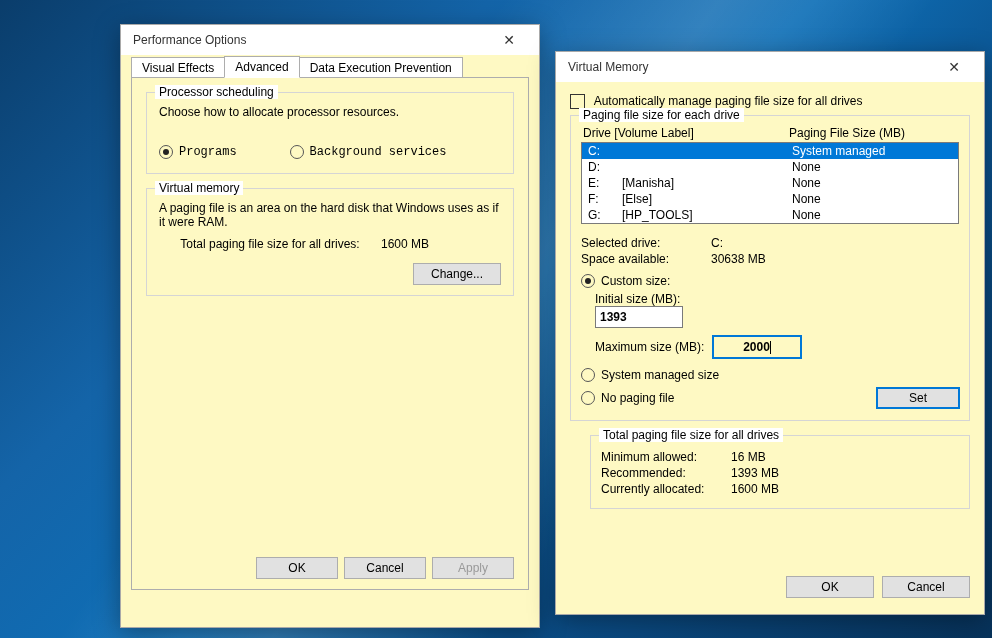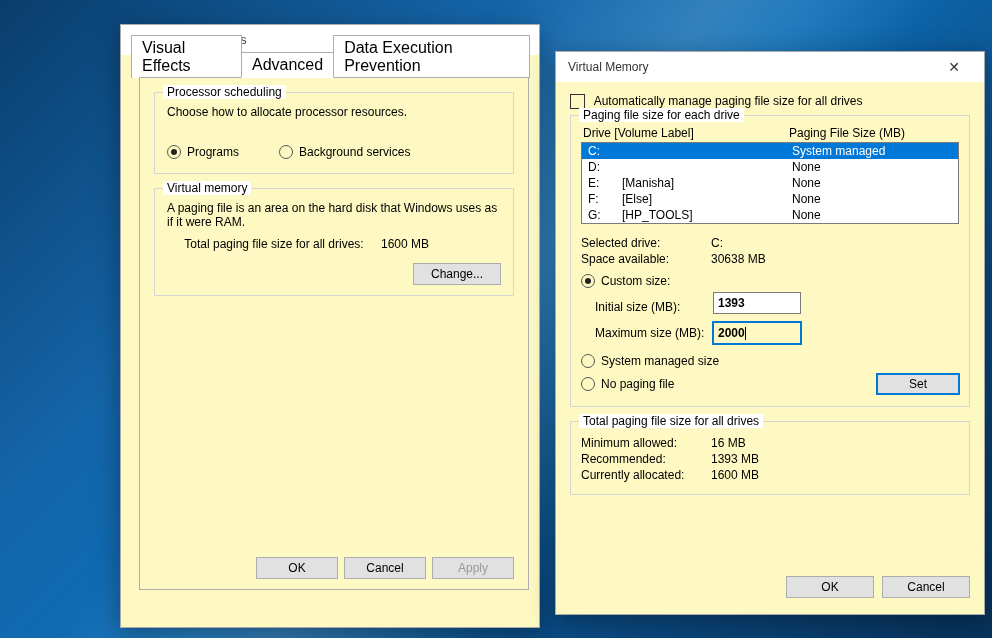--- a/index.html
+++ b/index.html
@@ -57,58 +57,58 @@
     display: flex;
     padding: 0 10px;
     height: 22px;
     align-items: flex-end;
   }
   .tab {
     border: 1px solid #adadad;
     border-bottom: none;
     background: #fff;
     padding: 3px 10px;
-    font-size: 16px;
+    font-size: 12px;
     margin-right: -1px;
     position: relative;
     top: 1px;
     cursor: pointer;
   }
   .tab.inactive {
     background: #fff;
     color: #000;
   }
   .tab.active {
     background: #ffffff;
     z-index: 2;
     border-bottom: 1px solid #fff;
   }
   .tabpanel {
     border: 1px solid #adadad;
-    margin: 0 10px 10px 18px;
+    margin: 0 10px 10px 10px;
     padding: 14px 14px 6px 14px;
     height: 513px;
     box-sizing: border-box;
     position: relative;
   }
   .group {
     border: 1px solid #d5d5d5;
     padding: 12px 12px 14px 12px;
     position: relative;
     margin-bottom: 14px;
   }
   .group > legend, .group > .legend {
     position: absolute;
     top: -8px;
     left: 8px;
     background: #fff;
     padding: 0 4px;
     font-size: 12px;
   }
-  .radio-row { display: flex; gap: 40px; margin-top: 8px; }
+  .radio-row { display: flex; gap: 53px; margin-top: 8px; font-family: Liberation Mono, monospace; }
   .radio-item { display: flex; align-items: center; gap: 6px; cursor: pointer; }
   .radio {
     width: 12px; height: 12px; border: 1px solid #565656; border-radius: 50%; display:inline-flex; align-items:center; justify-content:center;
   }
   .radio .dot { width:6px; height:6px; background:#222; border-radius:50%; }
   .btn {
     border: 1px solid #adadad;
     background: #e1e1e1;
     padding: 3px 0;
     width: 80px;
@@ -160,20 +160,21 @@
     width: 78px;
     height: 20px;
     padding: 0 4px;
     font-family: inherit;
     font-size: 12px;
     font-weight: bold;
   }
   .num-input.focused {
     border: 1px solid #0078d7;
     outline: 1px solid #0078d7;
+    justify-content: center;
   }
   .cursor-bar {
     display:inline-block;
     width:1px;
     height:13px;
     background:#000;
     vertical-align:middle;
     margin-left:0px;
   }
   .set-btn {
@@ -288,21 +289,21 @@
       </div>
 
       <div style="height:4px;"></div>
       <div class="radio-item" style="margin-top:4px;">
         <span class="radio">
             <span class="dot"></span>
           </span>
         <span>Custom size:</span>
       </div>
 
-      <div style="display:flex; align-items:flex-end; margin:4px 0 0 14px;">
+      <div style="display:flex; align-items:flex-start; margin:4px 0 0 14px;flex-direction:column;">
         <span style="width:118px;">Initial size (MB):</span>
         <input class="num-input" value="1393" style="">
       </div>
       <div style="display:flex; align-items:center; margin:8px 0 0 14px;">
         <span style="width:118px;">Maximum size (MB):</span>
         <span class="num-input focused" style="display:inline-flex; align-items:center;">
           <span>2000</span>
             <span class="cursor-bar"></span>
         </span>
       </div>
@@ -314,21 +315,21 @@
       </div>
       <div style="display:flex; align-items:center; margin-top:6px;">
         <div class="radio-item" style="flex:1;">
           <span class="radio"></span>
           <span>No paging file</span>
         </div>
         <span class="set-btn">Set</span>
       </div>
     </div>
 
-    <div class="group" style="padding:12px 10px 12px 10px;">
+    <div class="group" style="padding:12px 10px 12px 10px;margin-left:20px;">
       <span class="legend">Total paging file size for all drives</span>
       <div class="kv">
         <span class="k">Minimum allowed:</span>
         <span>16 MB</span>
       </div>
       <div class="kv">
         <span class="k">Recommended:</span>
         <span>1393 MB</span>
       </div>
       <div class="kv">

